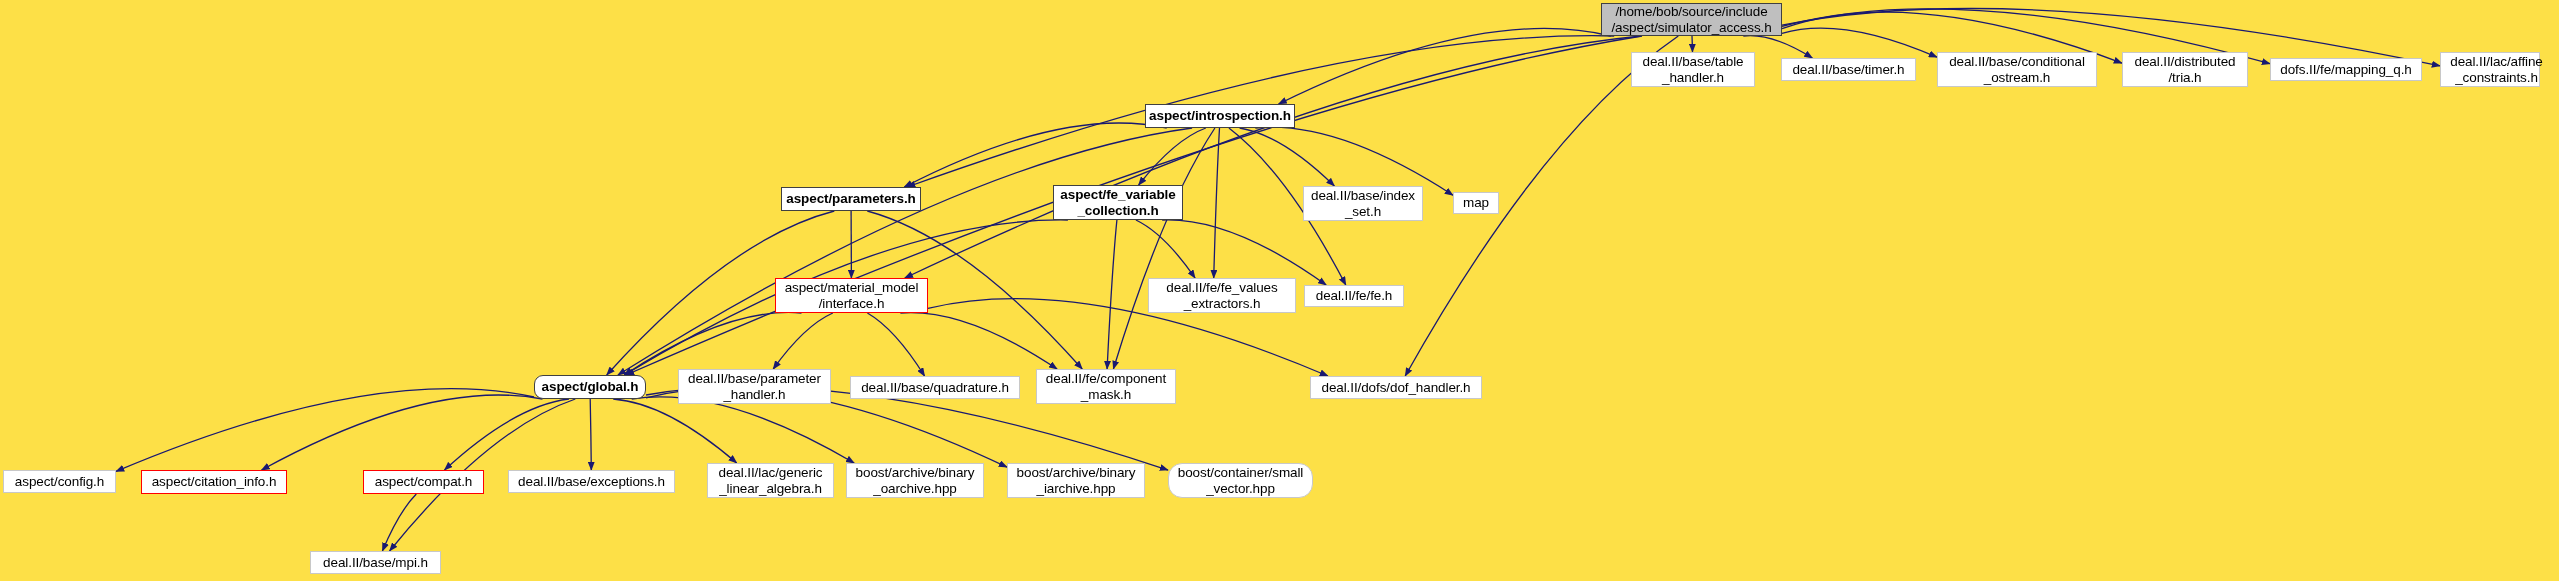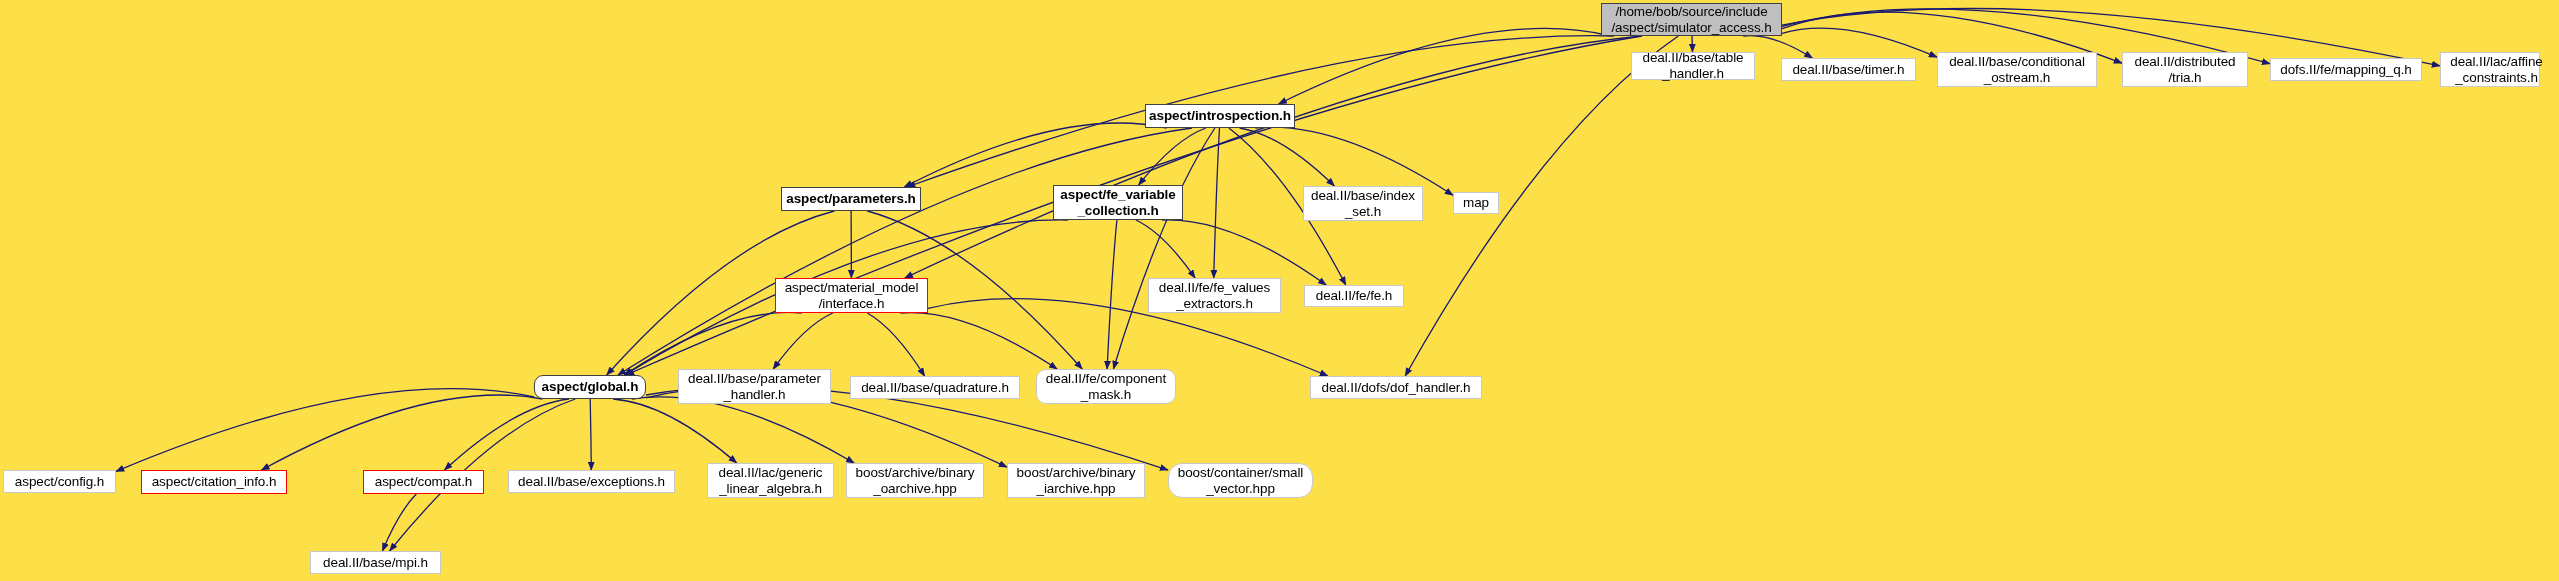--- a/index.html
+++ b/index.html
@@ -107,46 +107,46 @@
         <path d="M 646.0 397.8 C 764.1 367.6, 904.2 418.0, 1007.0 467.2" fill="none" stroke="#191970" stroke-width="1.3" marker-end="url(#arrowhead)"></path>
         <path d="M 646.0 395.0 C 810.0 365.9, 1015.5 418.9, 1168.0 470.1" fill="none" stroke="#191970" stroke-width="1.3" marker-end="url(#arrowhead)"></path>
         <path d="M 575.3 399.0 C 502.7 423.9, 435.9 493.9, 389.6 551.0" fill="none" stroke="#191970" stroke-width="1.3" marker-end="url(#arrowhead)"></path>
         <path d="M 416.3 494.0 C 401.9 508.6, 390.2 532.5, 382.4 551.0" fill="none" stroke="#191970" stroke-width="1.3" marker-end="url(#arrowhead)"></path>
       </g>
   </svg>
   <div id="node-layer">
       <div class="node root" style="left: 1601px; top: 3px; width: 181px; height: 33px;">/home/bob/source/include
 /aspect/simulator_access.h</div>
       <div class="node black" style="left: 1145px; top: 104px; width: 150px; height: 24px;">aspect/introspection.h</div>
-      <div class="node grey" style="left: 1631px; top: 52px; width: 124px; height: 28px;">deal.II/base/table
+      <div class="node grey" style="left: 1631px; top: 52px; width: 124px; height: 35px;">deal.II/base/table
 _handler.h</div>
       <div class="node grey" style="left: 1781px; top: 58px; width: 135px; height: 23px;">deal.II/base/timer.h</div>
       <div class="node grey" style="left: 1937px; top: 52px; width: 160px; height: 35px;">deal.II/base/conditional
 _ostream.h</div>
       <div class="node grey" style="left: 2122px; top: 52px; width: 126px; height: 35px;">deal.II/distributed
 /tria.h</div>
       <div class="node grey" style="left: 2270px; top: 58px; width: 152px; height: 23px;">dofs.II/fe/mapping_q.h</div>
       <div class="node grey" style="left: 2440px; top: 52px; width: 100px; height: 35px; padding-left: 17px;">deal.II/lac/affine
 _constraints.h</div>
       <div class="node black" style="left: 781px; top: 187px; width: 140px; height: 24px;">aspect/parameters.h</div>
       <div class="node black" style="left: 1053px; top: 185px; width: 130px; height: 35px;">aspect/fe_variable
 _collection.h</div>
       <div class="node grey" style="left: 1303px; top: 186px; width: 120px; height: 35px;">deal.II/base/index
 _set.h</div>
       <div class="node grey" style="left: 1453px; top: 192px; width: 46px; height: 22px;">map</div>
       <div class="node red" style="left: 775px; top: 278px; width: 153px; height: 35px;">aspect/material_model
 /interface.h</div>
-      <div class="node grey" style="left: 1148px; top: 278px; width: 133px; height: 35px;">deal.II/fe/fe_values
+      <div class="node grey" style="left: 1148px; top: 278px; width: 148px; height: 35px;">deal.II/fe/fe_values
 _extractors.h</div>
       <div class="node grey" style="left: 1304px; top: 285px; width: 100px; height: 22px;">deal.II/fe/fe.h</div>
       <div class="node black" style="left: 534px; top: 375px; width: 112px; height: 24px; border-radius: 9px;">aspect/global.h</div>
       <div class="node grey" style="left: 678px; top: 369px; width: 153px; height: 35px;">deal.II/base/parameter
 _handler.h</div>
       <div class="node grey" style="left: 850px; top: 376px; width: 170px; height: 23px;">deal.II/base/quadrature.h</div>
-      <div class="node grey" style="left: 1036px; top: 369px; width: 140px; height: 35px; border-radius: 10px;">deal.II/fe/component
+      <div class="node grey" style="left: 1036px; top: 369px; width: 140px; height: 35px;">deal.II/fe/component
 _mask.h</div>
       <div class="node grey" style="left: 1310px; top: 376px; width: 172px; height: 23px;">deal.II/dofs/dof_handler.h</div>
       <div class="node grey" style="left: 3px; top: 470px; width: 113px; height: 23px;">aspect/config.h</div>
       <div class="node red" style="left: 141px; top: 470px; width: 146px; height: 24px;">aspect/citation_info.h</div>
       <div class="node red" style="left: 363px; top: 470px; width: 121px; height: 24px;">aspect/compat.h</div>
       <div class="node grey" style="left: 508px; top: 470px; width: 167px; height: 23px;">deal.II/base/exceptions.h</div>
       <div class="node grey" style="left: 707px; top: 463px; width: 127px; height: 35px;">deal.II/lac/generic
 _linear_algebra.h</div>
       <div class="node grey" style="left: 846px; top: 463px; width: 138px; height: 35px;">boost/archive/binary
 _oarchive.hpp</div>

